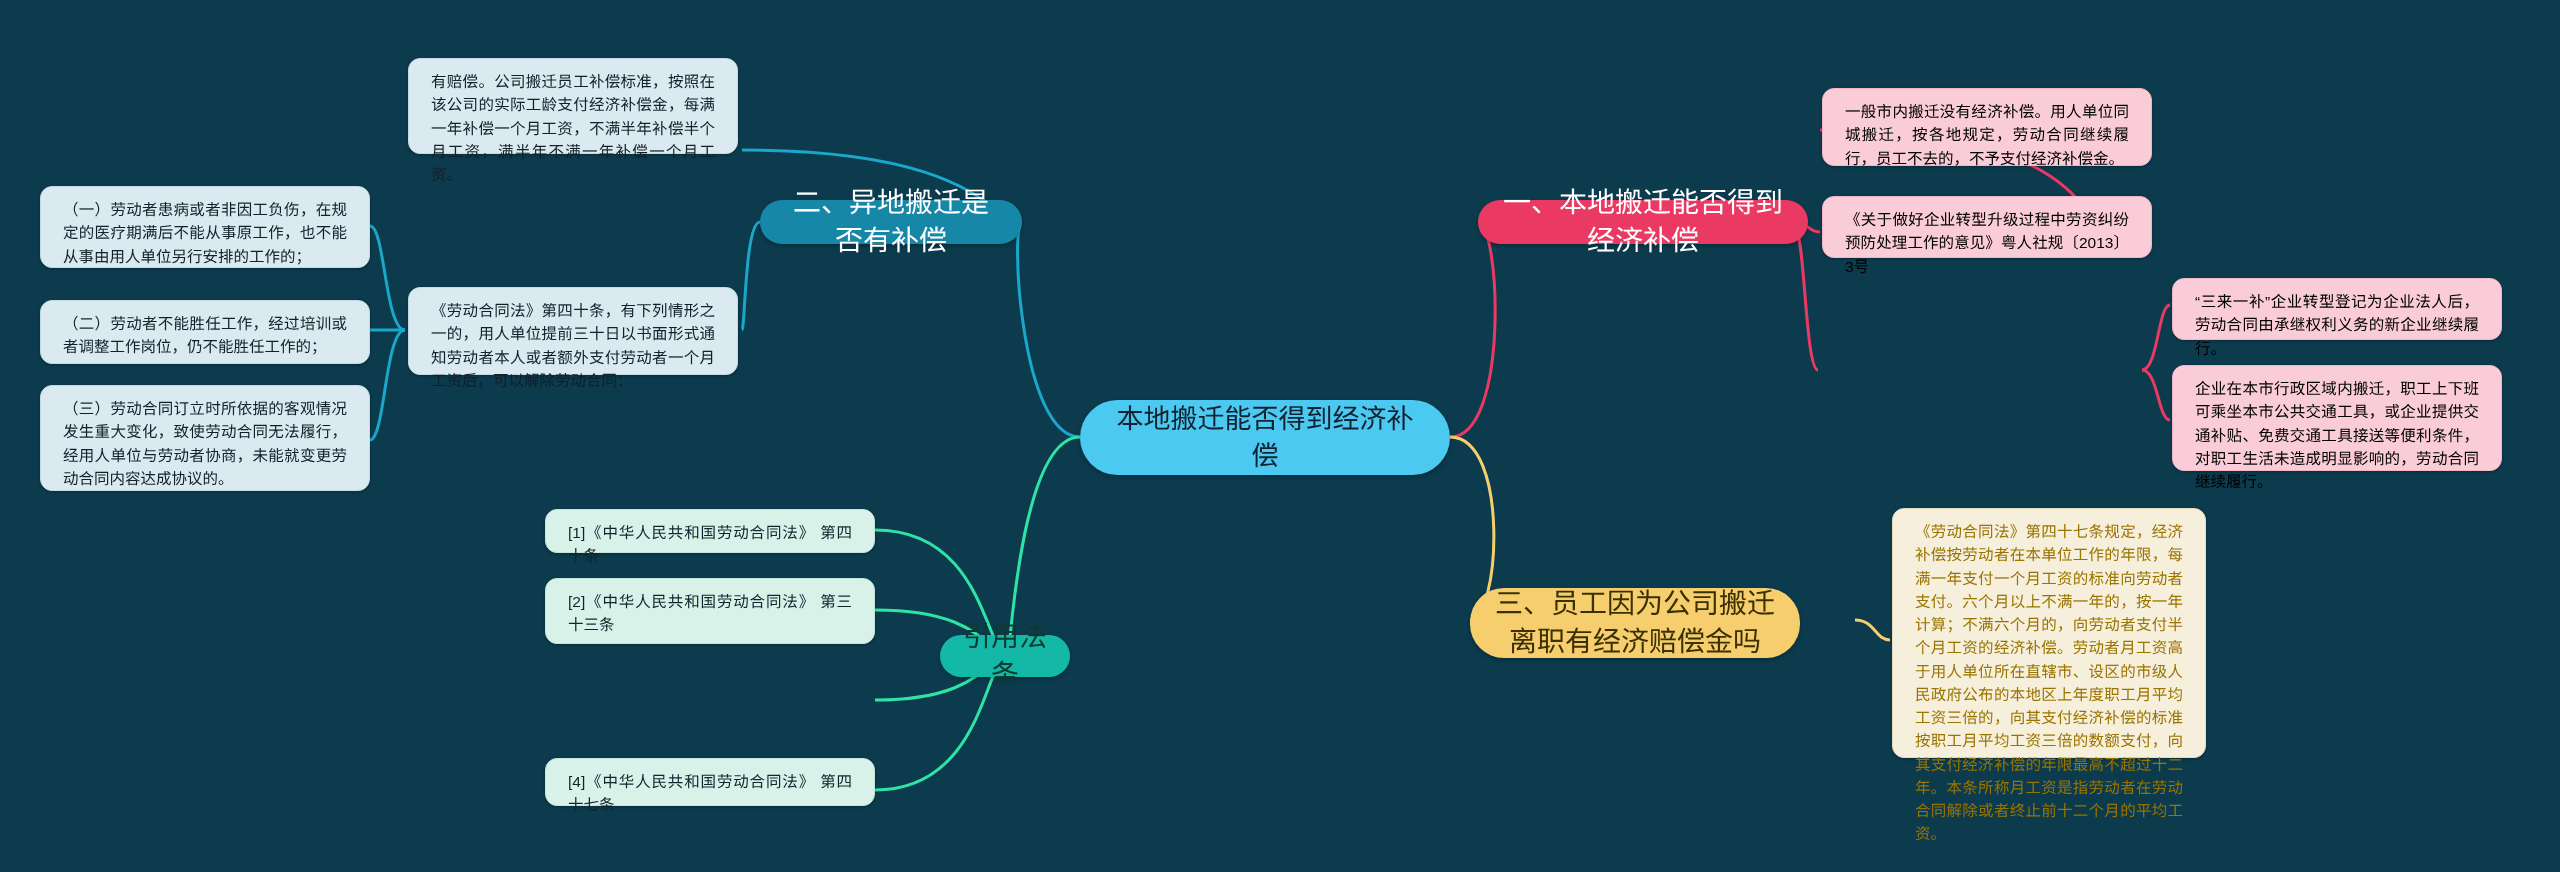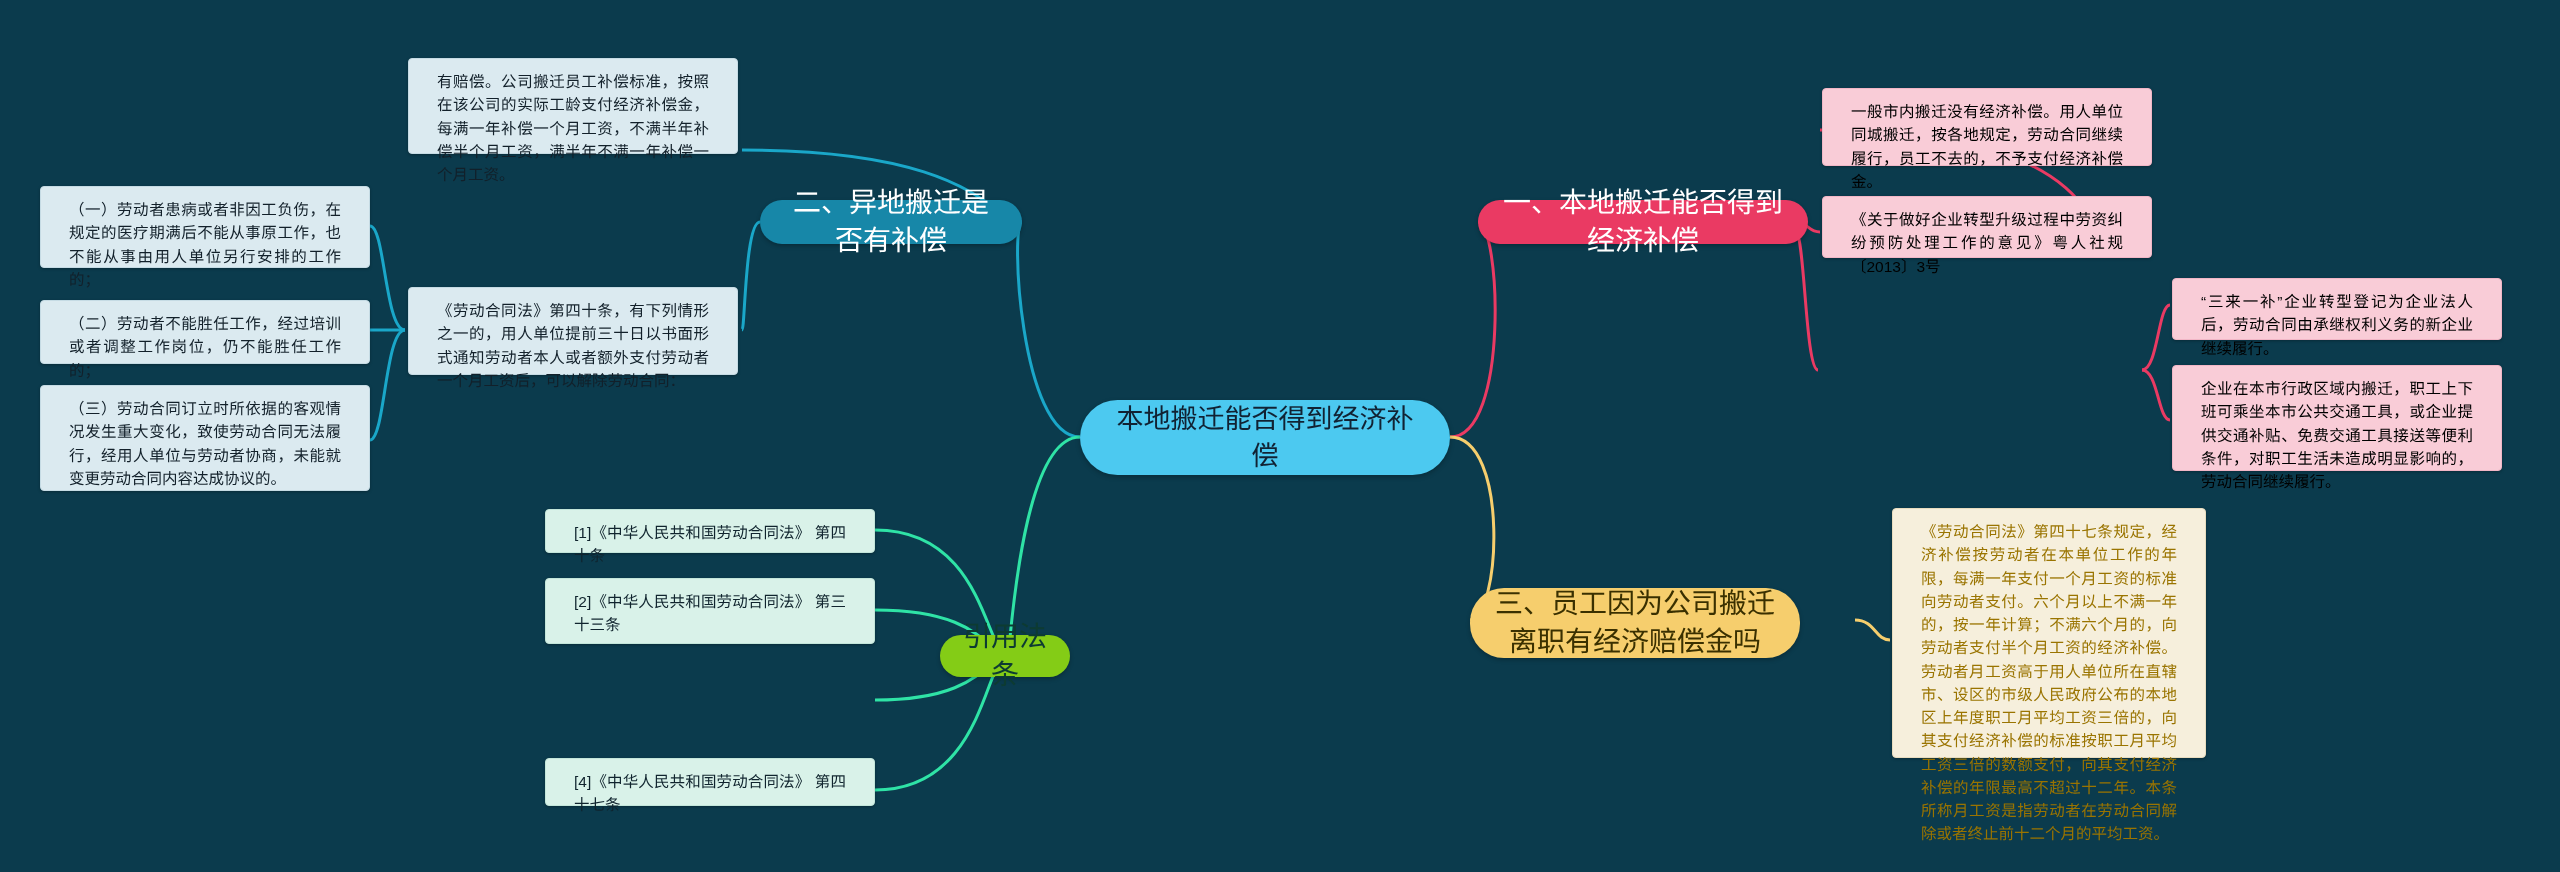--- a/index.html
+++ b/index.html
@@ -33,27 +33,27 @@
     display:flex;align-items:center;justify-content:center;
     text-align:center;
     color:#fff;
     font-size:28px;line-height:1.35;
     padding:9px 22px;
     box-shadow:0 2px 4px rgba(0,0,0,.25);
   }
   .branch.teal  {background:#1787a8;}
   .branch.pink  {background:#ea3a63;}
   .branch.amber {background:#f6ce6d;color:#3a3000;justify-content:flex-end;}
-  .branch.green {background:#84cc16;color:#0d3b32;}
+  .branch.green {background:#14b8a6;color:#0d3b32;}
 
   
   .leaf{
-    border-radius:4px;
+    border-radius:12px;
     font-size:15.5px;line-height:1.5;
-    padding:11px 28px;
+    padding:11px 22px;
     text-align:justify;
     box-shadow:0 1px 3px rgba(0,0,0,.28);
     box-sizing:border-box;
   }
   .leaf.blue  {background:#dbeaf0;color:#12202a;border:1px solid #c5dbe4;}
   .leaf.pinkl {background:#f9ccd7;color:#000000;border:1px solid #f1b6c6;}
   .leaf.cream {background:#f6efdc;color:#9a7400;border:1px solid #e8dcbe;}
   .leaf.mint  {background:#d9f2ea;color:#10242e;border:1px solid #c3e6da;}
   .leaf.mint  {background:#d9f2e9;}
 </style>

